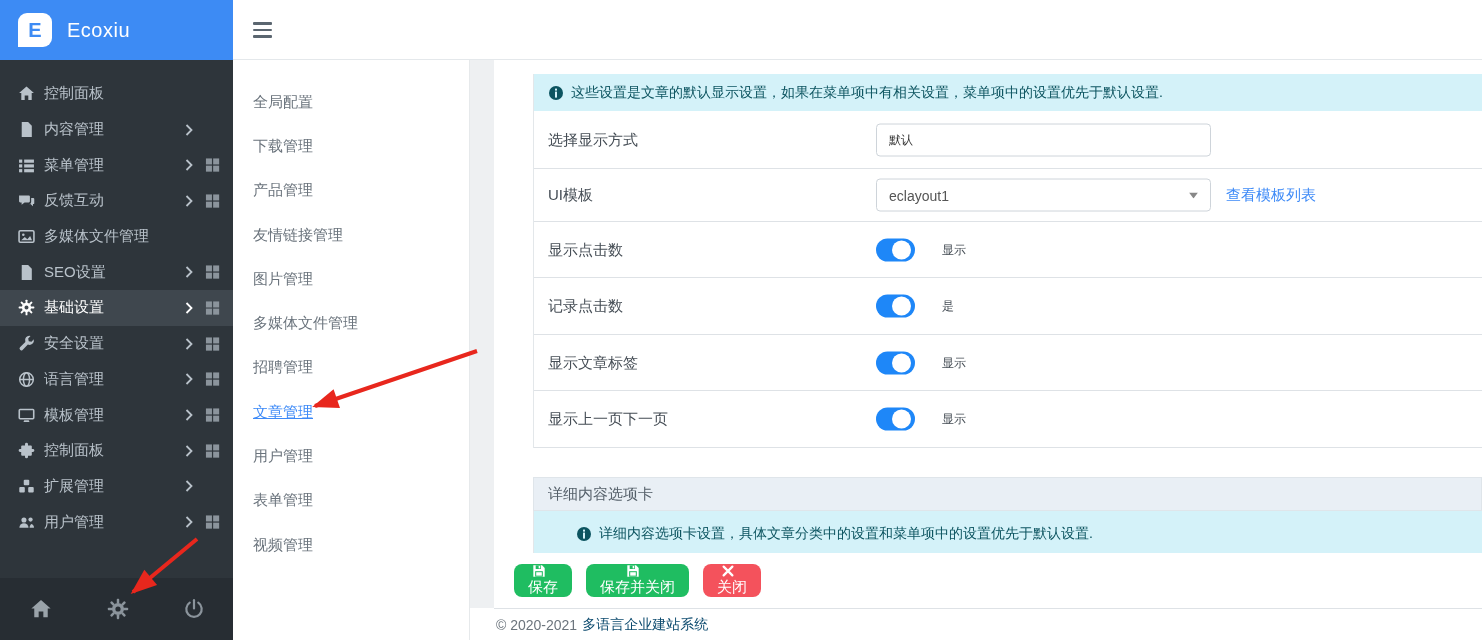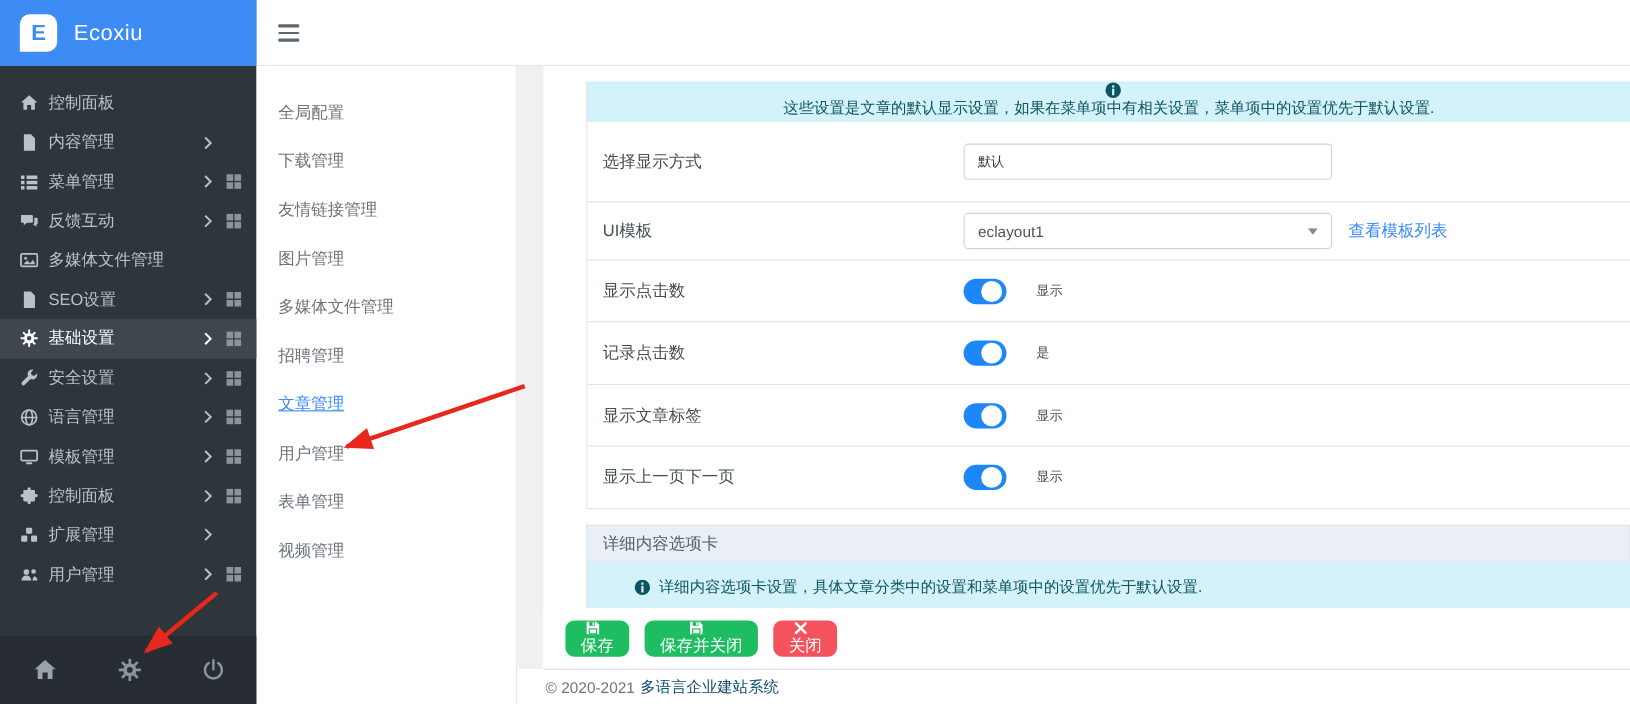--- a/index.html
+++ b/index.html
@@ -30,21 +30,21 @@
   
   .submenu { position:absolute; left:233px; top:60px; width:237px; height:580px; background:#fff; border-right:1px solid #e6e9eb; padding-top:20px; z-index:3; }
   .sub-item { height:44.3px; display:flex; align-items:center; padding-left:20px; font-size:15px; color:#6a737c; cursor:pointer; }
   .sub-item.active { color:#3d8af7; text-decoration:underline; }
 
   .scroll-track { position:absolute; left:470px; top:60px; width:24px; height:548px; background:#eef0f2; z-index:2; }
 
   
   .content { position:absolute; left:494px; top:60px; width:988px; height:580px; background:#fff; }
   .block { position:absolute; left:39px; right:0; border-left:1px solid #e3e7ea; }
-  .alert { background:#d4f2f9; color:#0c5460; font-size:14px; display:flex; align-items:center;flex-direction:column; }
+  .alert { background:#d4f2f9; color:#0c5460; font-size:14px; display:flex; align-items:center; }
   .alert .ainfo { width:16px; height:16px; margin:0 7px 0 14px; flex:0 0 16px; }
   .alert1 { top:14px; height:37px; }
   .rows { top:51px; }
   .frow { position:relative; border-bottom:1px solid #dee2e6; }
   .frow .flabel { position:absolute; left:14px; top:50%; transform:translateY(-50%); font-size:15px; color:#454d55; }
   .ctrl { position:absolute; left:342px; top:50%; transform:translateY(-50%); display:flex; align-items:center; }
   .tinput { width:335px; height:33px; border:1px solid #ced4da; border-radius:4px; padding:0 12px; font-size:12px; color:#333; font-family:inherit; background:#fff; }
   .tselect { width:335px; height:33px; border:1px solid #ced4da; border-radius:4px; padding:0 12px; font-size:14px; color:#555; display:flex; align-items:center; justify-content:space-between; cursor:pointer; background:#fff; }
   .tselect .caret { width:9px; height:6px; color:#888; }
   .tpl-link { margin-left:15px; font-size:15px; color:#3d8af7; text-decoration:none; cursor:pointer; }
@@ -360,20 +360,21 @@
     <div class="hamburger">
         <i></i>
         <i></i>
         <i></i>
       </div>
   </header>
 
   <nav class="submenu">
     <div class="sub-item">全局配置</div>
     <div class="sub-item">下载管理</div>
+    <div class="sub-item">产品管理</div>
     <div class="sub-item">友情链接管理</div>
     <div class="sub-item">图片管理</div>
     <div class="sub-item">多媒体文件管理</div>
     <div class="sub-item">招聘管理</div>
     <div class="sub-item active">文章管理</div>
     <div class="sub-item">用户管理</div>
     <div class="sub-item">表单管理</div>
     <div class="sub-item">视频管理</div>
   </nav>
 
@@ -387,21 +388,21 @@
             <circle cx="8" cy="8" r="7" fill="#0c5460"></circle>
             <rect x="7" y="3.6" width="2" height="2" fill="#d4f2f9"></rect>
             <rect x="7" y="6.6" width="2" height="6" fill="#d4f2f9"></rect>
           </svg>
         </span>
       <span>这些设置是文章的默认显示设置，如果在菜单项中有相关设置，菜单项中的设置优先于默认设置.</span>
     </div>
 
     <div class="block rows">
 
-      <div class="frow" style="height:73px;">
+      <div class="frow" style="height:58px;">
         <span class="flabel">选择显示方式</span>
         <div class="ctrl">
           <input class="tinput" type="text" readonly="" value="默认" style="">
         </div>
       </div>
 
       <div class="frow" style="height:53px;">
         <span class="flabel">UI模板</span>
         <div class="ctrl">
           <div class="tselect">

